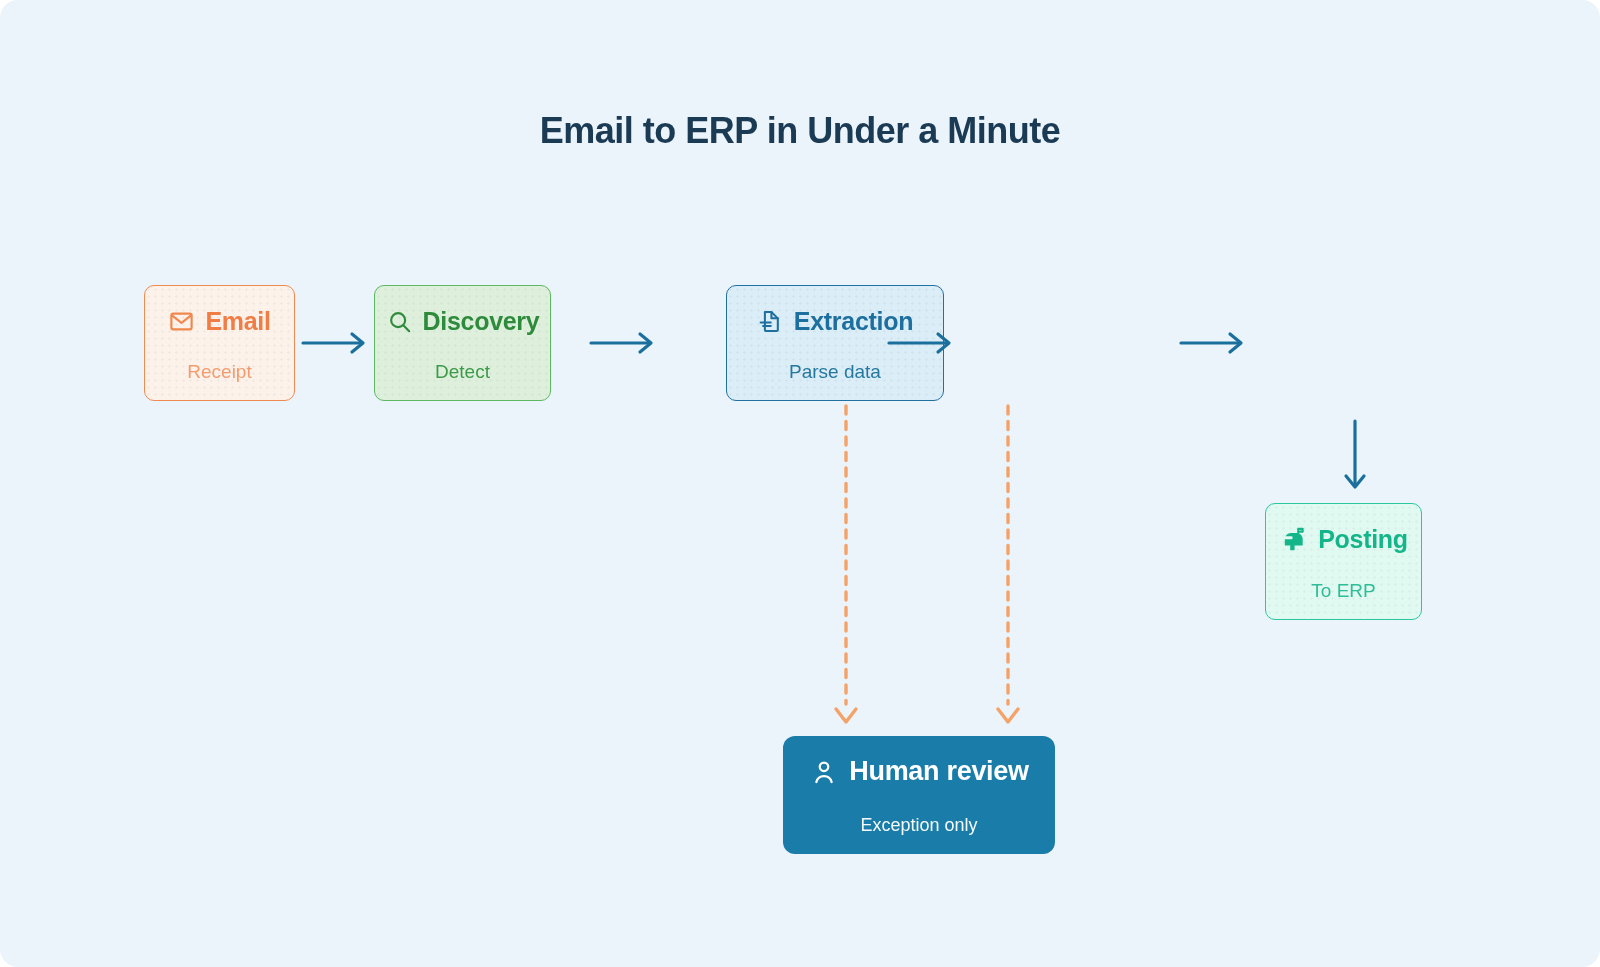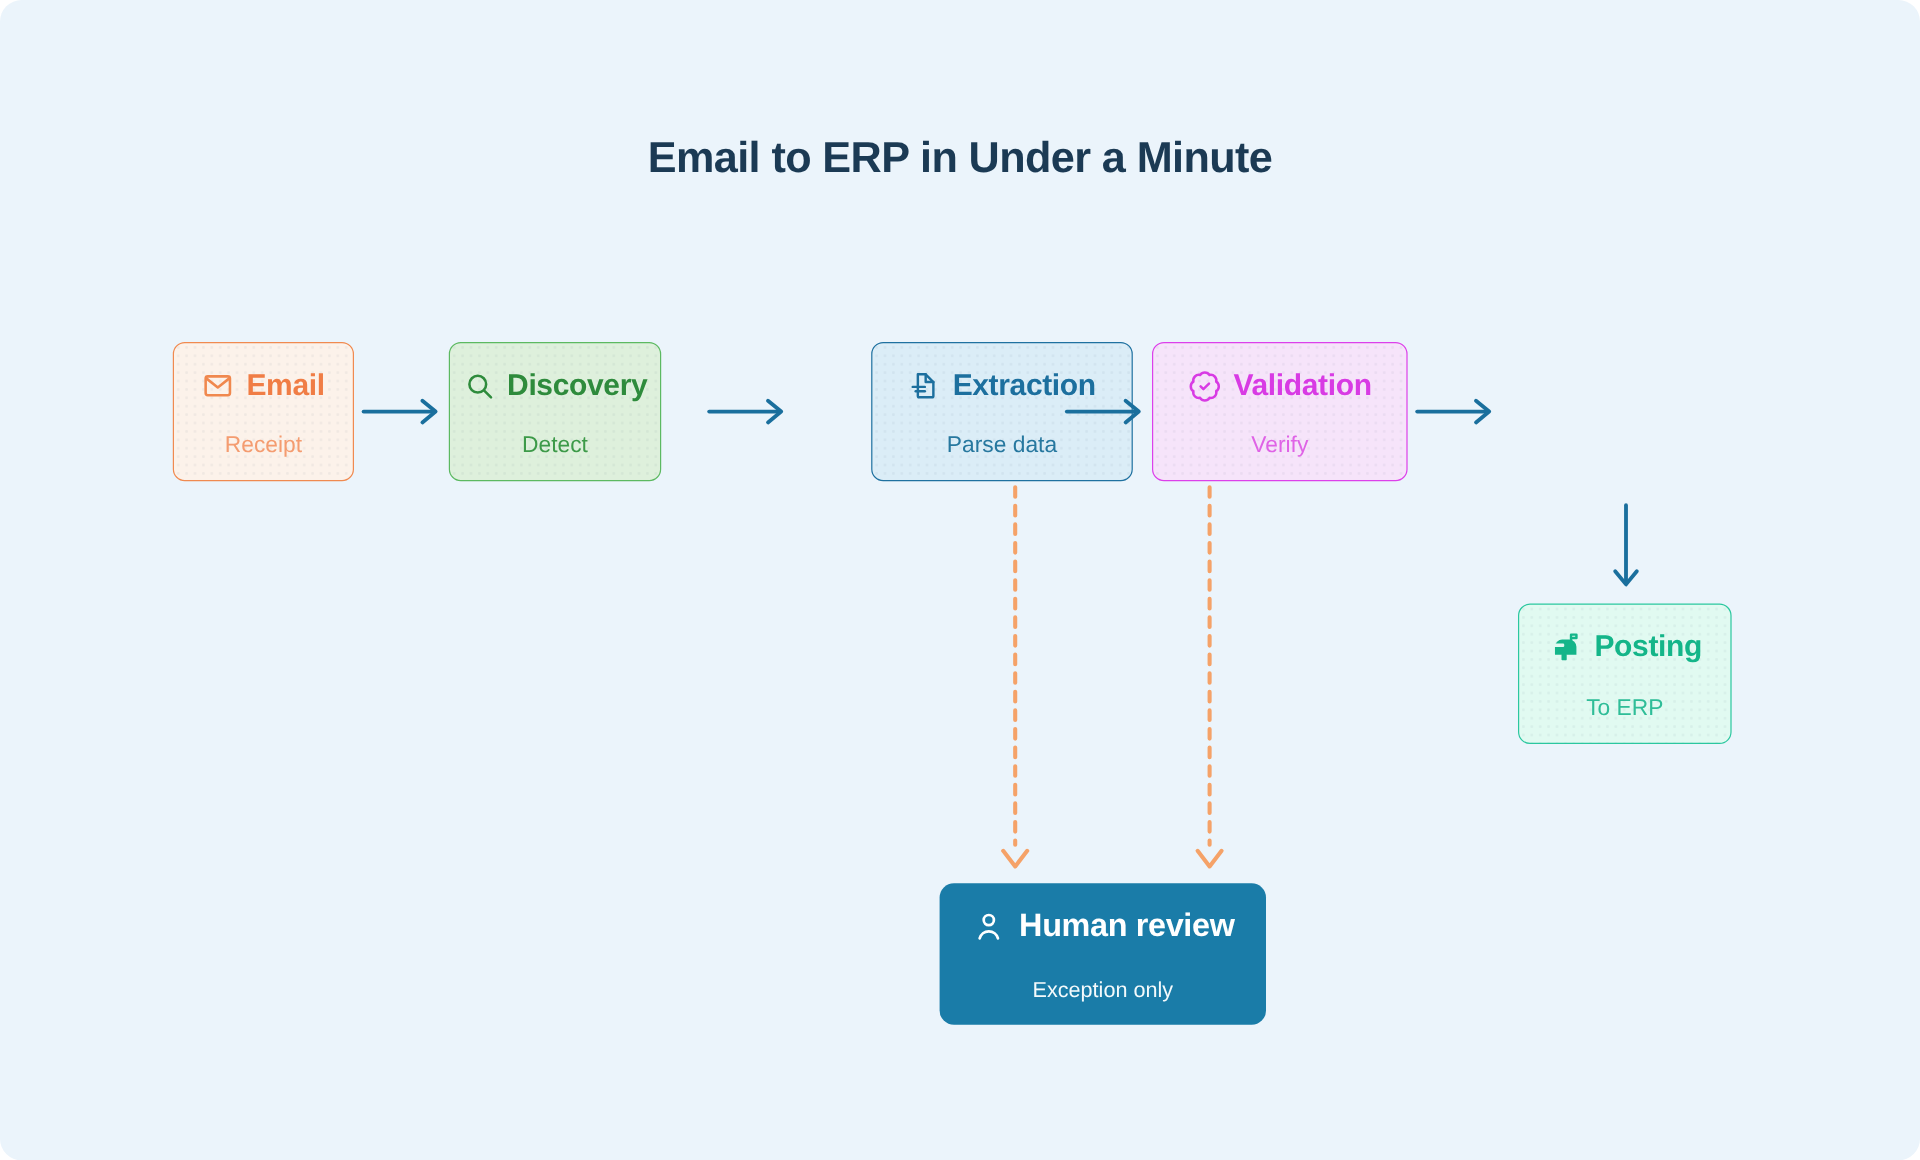--- a/index.html
+++ b/index.html
@@ -43,21 +43,21 @@
   .node-validation{left:960px;top:285px;width:213px;height:116px;background-color:#f6e4fa;border:1.7px solid #dc40ea;}
   .node-validation .node-title{color:#d83be4;}
   .node-validation .node-subtitle{color:#df63e6;}
   .node-validation .icon{color:#d83be4;}
 
   .node-matching{left:1253px;top:285px;width:204px;height:116px;background-color:#e4f3fc;border:1.7px solid #4fb0e6;}
   .node-matching .node-title{color:#3fa5e0;}
   .node-matching .node-subtitle{color:#54ade2;}
   .node-matching .icon{color:#3fa5e0;}
 
-  .node-posting{left:1265px;top:503px;width:178px;height:117px;background-color:#e1faf1;border:1.7px solid #2bc79f;}
+  .node-posting{left:1265px;top:503px;width:157px;height:117px;background-color:#e1faf1;border:1.7px solid #2bc79f;}
   .node-posting .node-title{color:#14b589;}
   .node-posting .node-subtitle{color:#2fbd98;}
   .node-posting .icon{color:#14b589;}
 
   .node-human-review{
     left:783px;top:736px;width:272px;height:118px;background-color:#1a7ca8;border:none;border-radius:12px;
     background-image:none;padding:20px 6px 18px 6px;
   }
   .node-human-review .node-title{color:#ffffff;font-size:27px;}
   .node-human-review .node-subtitle{color:#f4fafc;font-size:18px;}
@@ -107,32 +107,20 @@
           <path d="M12.8 3.5v5.7h5.7"></path>
           <path d="M3.2 12.8h9"></path>
           <path d="M5.4 16h6.8"></path>
         </svg>
       </span>
       <span class="node-title">Extraction</span>
     </div>
     <div class="node-subtitle">Parse data</div>
   </div>
 
-  <div class="node node-validation">
-    <div class="node-title-row">
-      <span class="icon">
-        <svg width="28" height="28" viewBox="0 0 24 24" fill="none" stroke="currentColor" stroke-width="1.8" stroke-linecap="round" stroke-linejoin="round">
-          <path d="M3.85 8.62a4 4 0 0 1 4.78-4.77 4 4 0 0 1 6.74 0 4 4 0 0 1 4.78 4.78 4 4 0 0 1 0 6.74 4 4 0 0 1-4.77 4.78 4 4 0 0 1-6.75 0 4 4 0 0 1-4.78-4.77 4 4 0 0 1 0-6.76Z"></path>
-          <path d="m9 12 2 2 4-4"></path>
-        </svg>
-      </span>
-      <span class="node-title">Validation</span>
-    </div>
-    <div class="node-subtitle">Verify</div>
-  </div>
 
 
   <div class="node node-posting">
     <div class="node-title-row">
       <span class="icon">
         <svg width="29" height="29" viewBox="0 0 24 24" fill="none" stroke="none">
           <path d="M4.8 17v-5.4A5 5 0 0 1 9.8 6.6h4.8a5 5 0 0 1 5 5V17z" fill="currentColor"></path>
           <rect x="4.2" y="9.3" width="7" height="2.5" rx="0.8" fill="#e1faf1"></rect>
           <rect x="9.3" y="16.5" width="3.6" height="4.3" rx="0.5" fill="currentColor"></rect>
           <path d="M15.9 7V3.2h3.7v2.3h-2.3" fill="none" stroke="currentColor" stroke-width="1.7" stroke-linecap="round" stroke-linejoin="round"></path>

